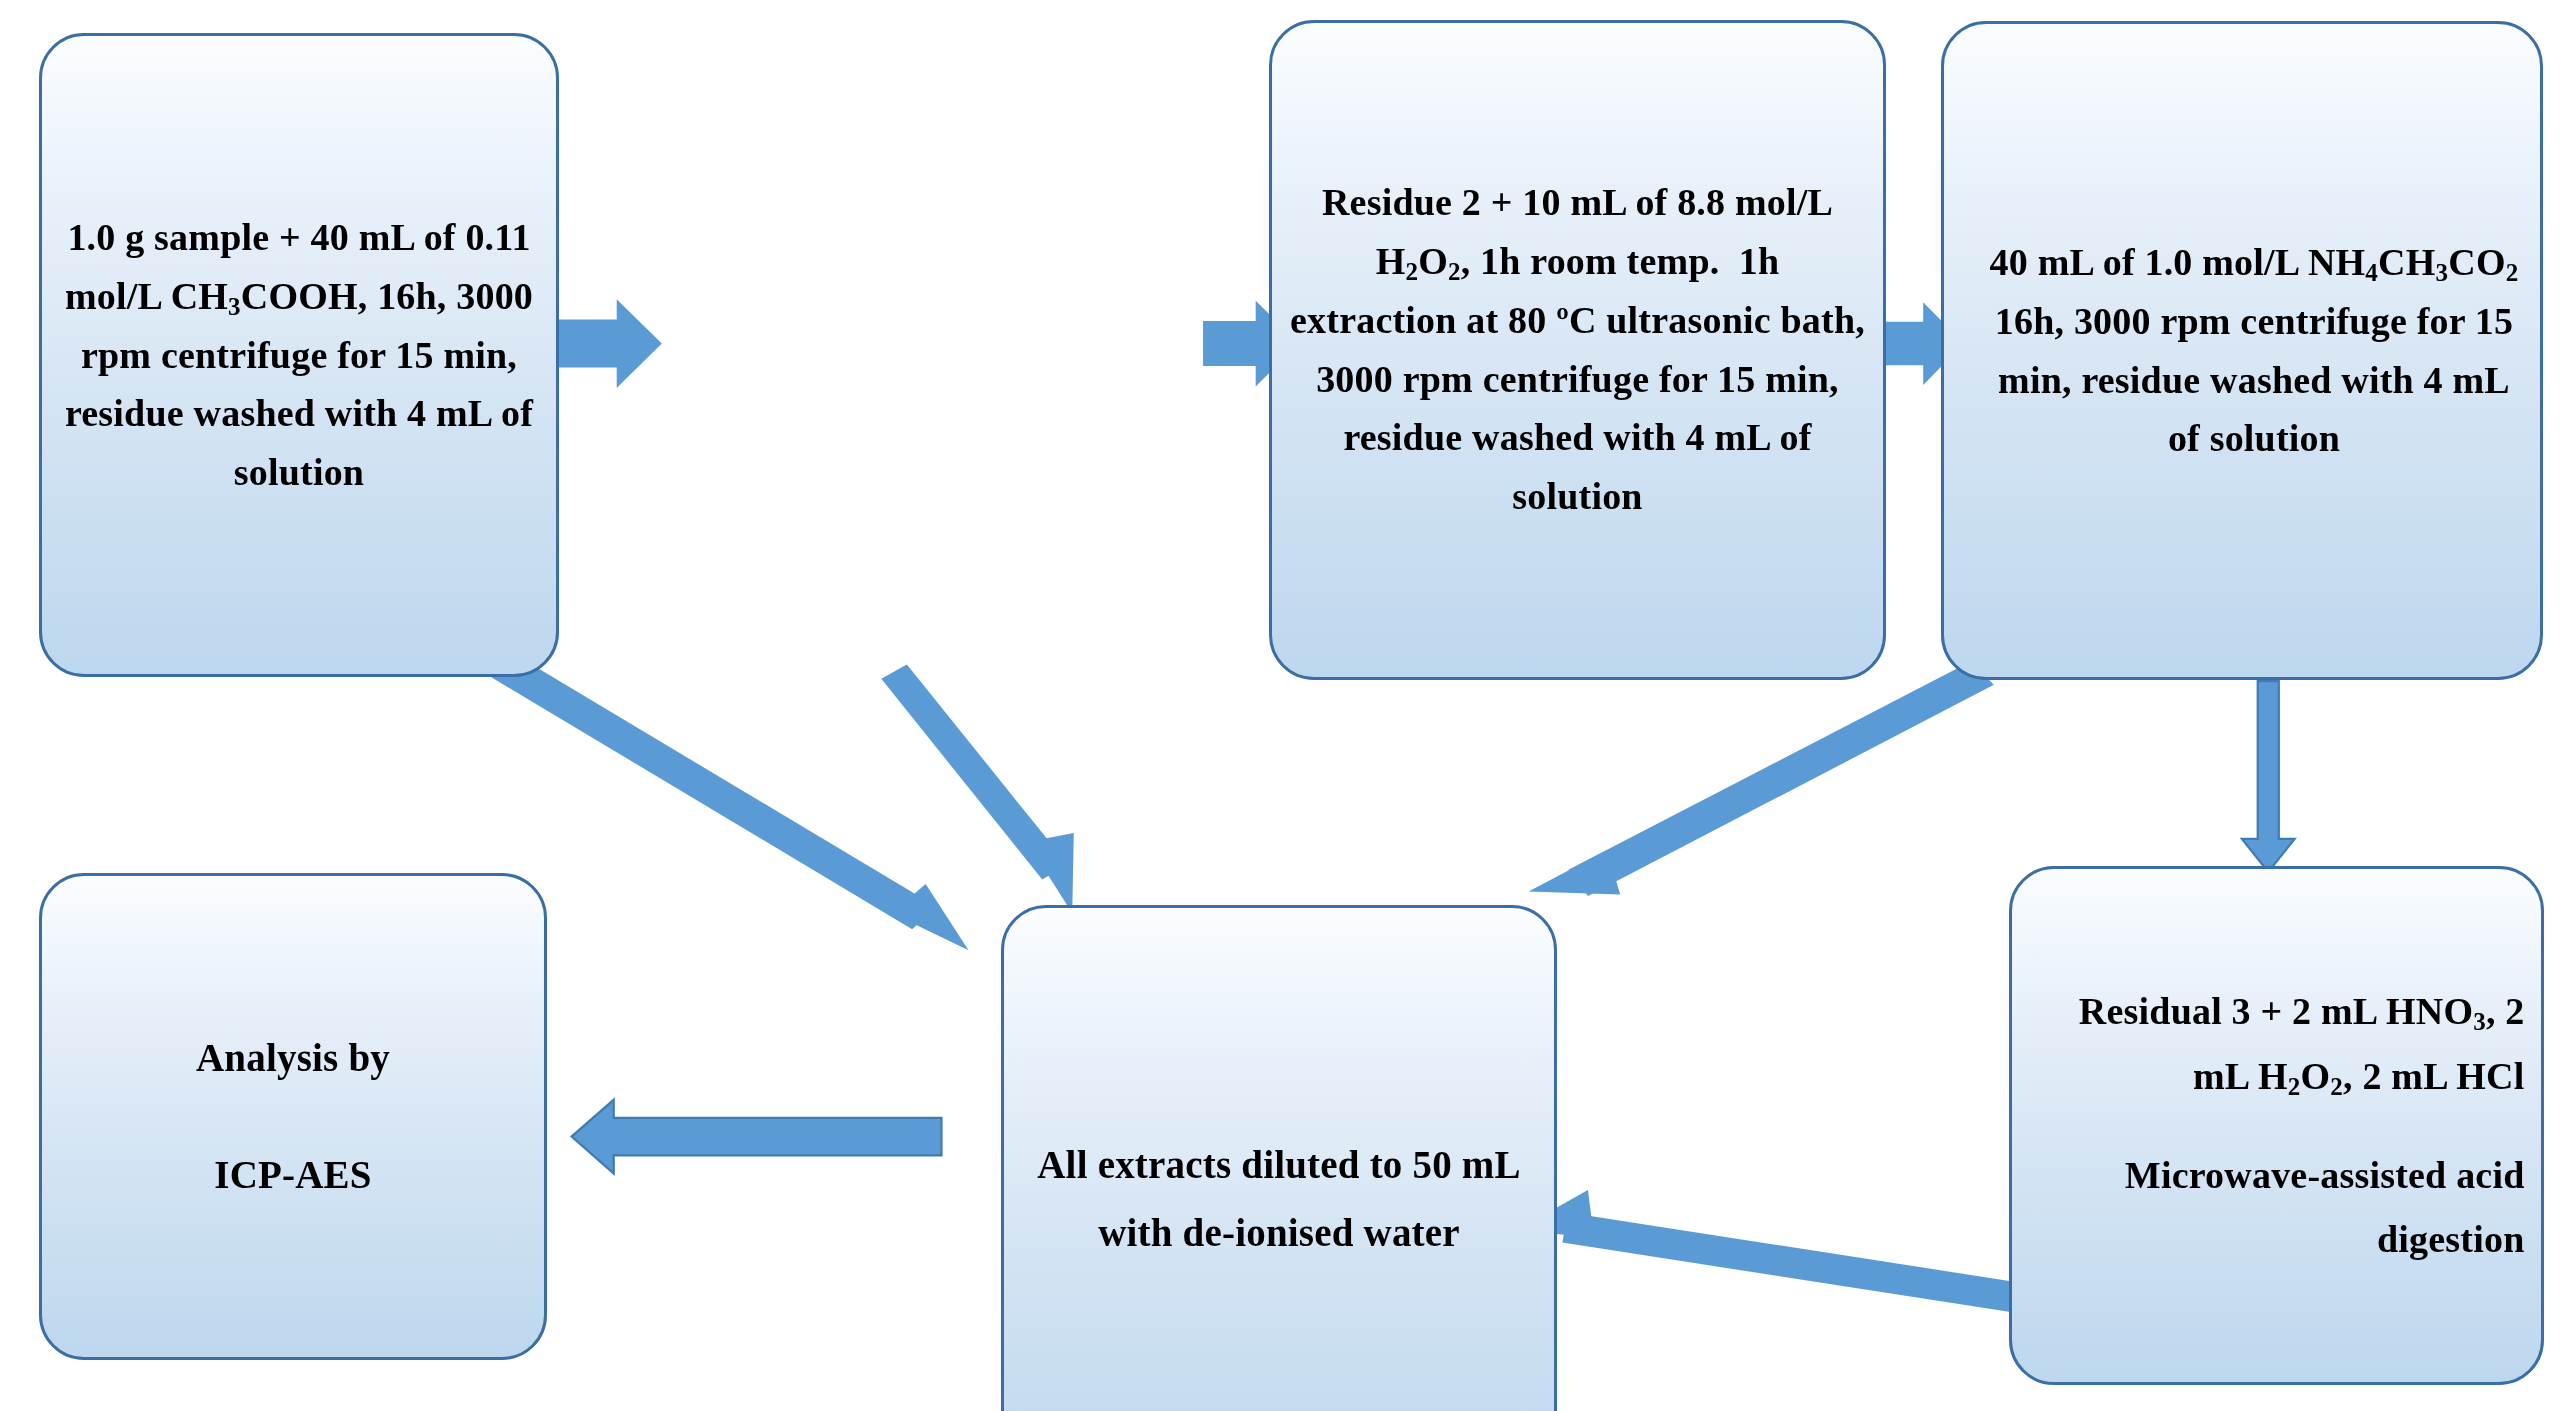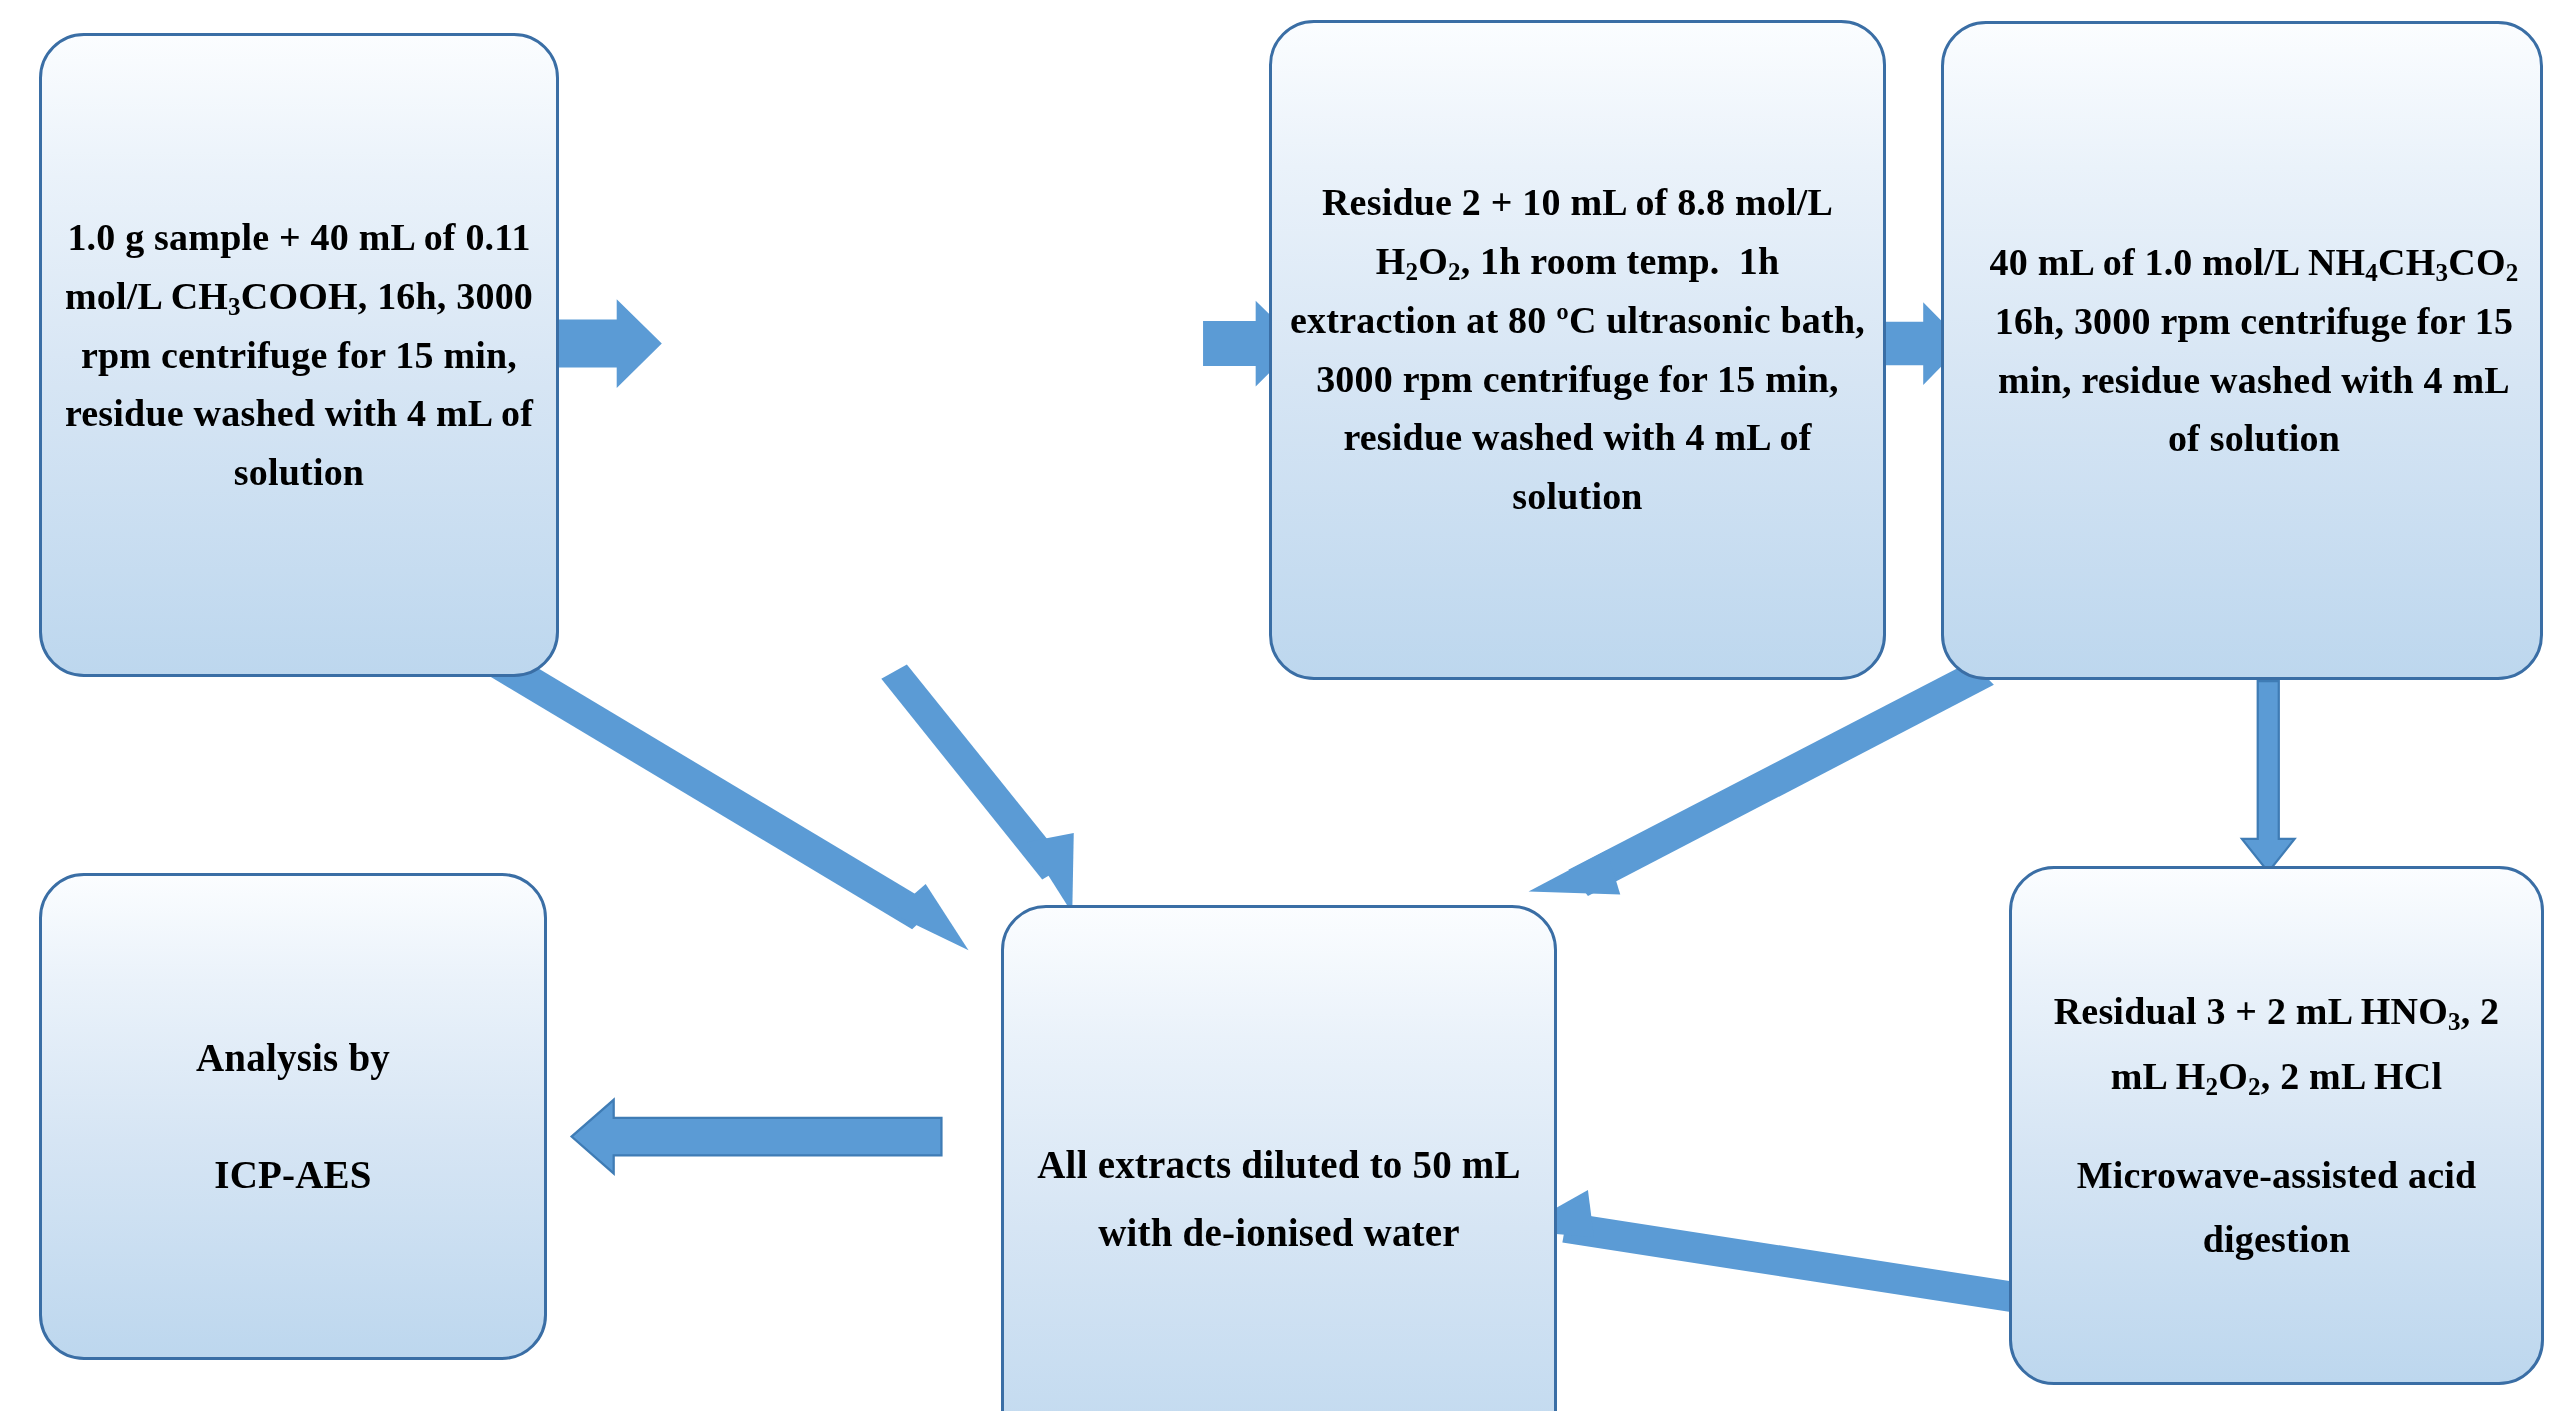--- a/index.html
+++ b/index.html
@@ -44,21 +44,21 @@
   #node-step3 { left: 1269px; top: 19.5px;   width: 617px;  height: 660px; }
   #node-step4 { left: 1941px; top: 21px;   width: 602px;  height: 659px; padding-left: 24px; }
   #node-analysis { left: 39px;   top: 873px; width: 508px;  height: 487px; align-items: center; }
   #node-dilution { left: 956px; top: 905px; width: 556px;  height: 588px; margin-left: 45px; }
   #node-residual { left: 2009px; top: 866px; width: 535px;  height: 519px; }
 
   #node-step1 .txt { font-size: 38px; }
   #node-step3 .txt { font-size: 38px; }
   #node-analysis .txt { font-size: 39px; line-height: 2.1; }
   #node-dilution .txt { font-size: 39px; line-height: 1.75; }
-  #node-residual .txt { font-size: 38px; line-height: 1.7; }
+  #node-residual .txt { font-size: 38px; line-height: 1.7; text-align: right; }
 
   
   .arrow-svg {
     position: absolute;
     left: 0; top: 0;
     width: 2576px;
     height: 1411px;
     z-index: 1;
     overflow: visible;
   }

